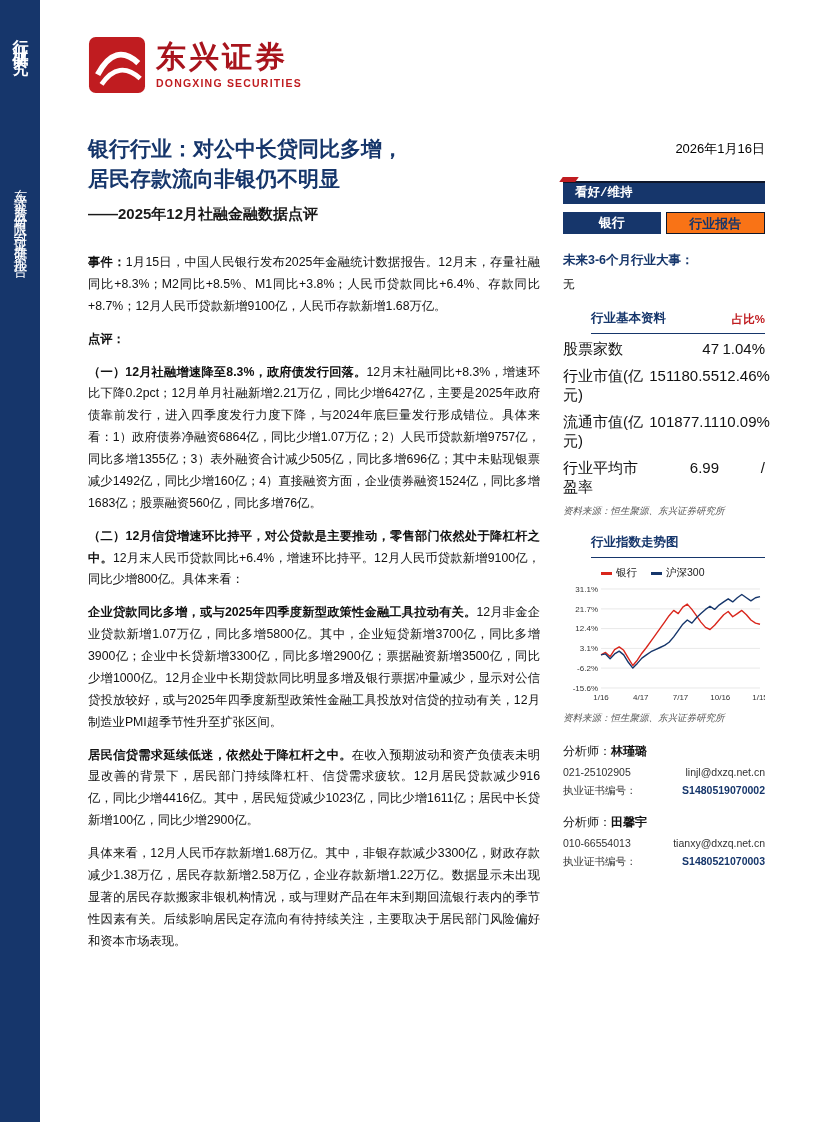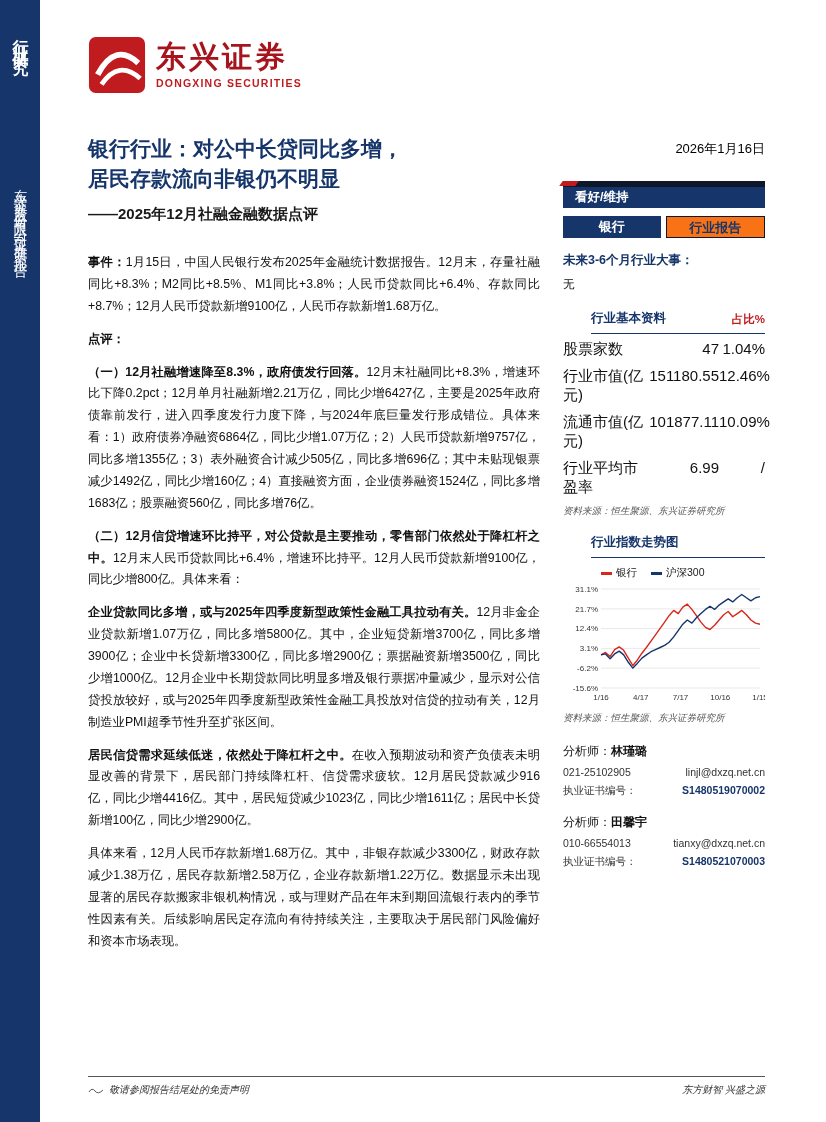--- a/index.html
+++ b/index.html
@@ -20,21 +20,21 @@
   .logo-en { font-size:10.5px; font-weight:bold; color:#c01c20; letter-spacing:1.2px; margin-top:4px; }
 
   
   .title-block { position:absolute; left:88px; top:134px; width:462px; }
   .title-line { font-size:21px; font-weight:bold; color:#16366b; line-height:1.45; }
   .subtitle { margin-top:10px; font-size:15px; font-weight:bold; color:#1a1a1a; }
 
   
   .head-right { position:absolute; left:563px; top:140px; width:202px; }
   .pub-date { text-align:right; font-size:13px; color:#000; margin-bottom:23px; }
-  .rating-wrap { position:relative; border-top:6px solid #0f172a; }
+  .rating-wrap { position:relative; border-top:2px solid #0f172a;font-family:Liberation Mono, monospace; }
   .rating-wrap::before { content:""; position:absolute; left:-2px; top:-6px; width:16px; height:5px; background:#c01c20; transform:skewX(-35deg); }
   .rating-bar { background:#16366b; color:#fff; font-size:12.5px; font-weight:bold; height:21px; line-height:21px; padding-left:12px; }
   .tabs { display:flex; gap:5px; margin-top:8px; }
   .tab { flex:1; height:22px; line-height:22px; text-align:center; font-size:13px; font-weight:bold; }
   .tab-industry { background:#16366b; color:#fff; }
   .tab-type { background:#f97316; color:#16366b; border:1px solid #0f172a; }
 
   
   .body-col { position:absolute; left:88px; top:252px; width:452px; }
   .para { font-size:12.3px; line-height:1.78; color:#111; text-align:justify; margin-bottom:11px; }
@@ -213,23 +213,14 @@
           <span>tianxy@dxzq.net.cn</span>
         </div>
         <div class="a-row">
           <span>执业证书编号：</span>
           <span class="a-cert">S1480521070003</span>
         </div>
       </div>
     </div>
   </div>
 
-  <div class="footer">
-    <span class="f-left">
-      <svg width="16" height="9" viewBox="0 0 16 9">
-          <path d="M1 6 Q 4 1 7 5 T 15 4" stroke="#555" stroke-width="1" fill="none"></path>
-        </svg>
-      <span>敬请参阅报告结尾处的免责声明</span>
-    </span>
-    <span>东方财智 兴盛之源</span>
-  </div>
 
 </div>
 
 </body></html>

